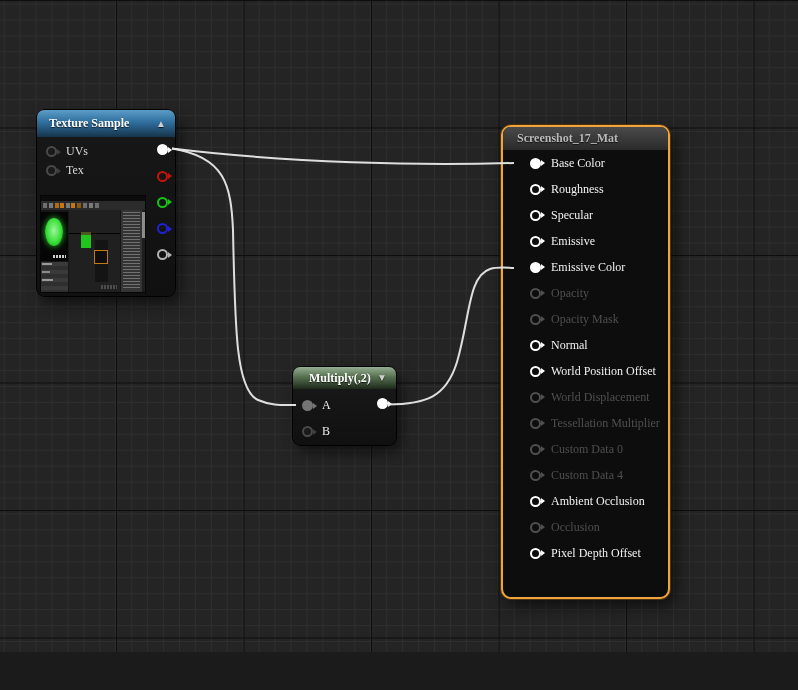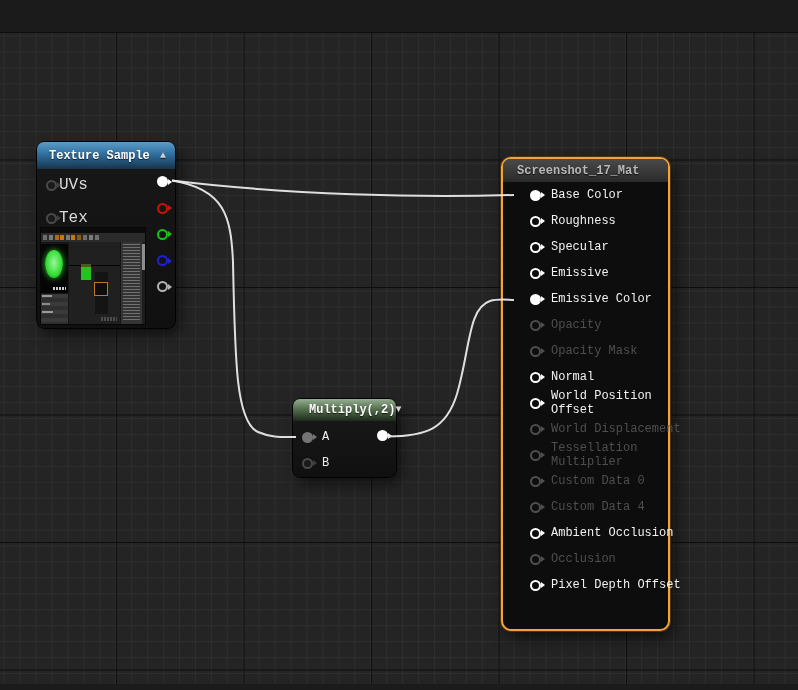--- a/index.html
+++ b/index.html
@@ -1,27 +1,26 @@
 <!DOCTYPE html>
 <html><head>
 <meta charset="utf-8">
 <style>
   html,body{margin:0;padding:0;background:#1b1b1b;}
   #canvas{
     position:relative;width:798px;height:652px;overflow:hidden;
-    font-family:Liberation Mono, monospace;
+    font-family:Liberation Serif, serif;
     background-color:#242424;
     background-image:
       linear-gradient(to right,#0e0e0e 1px,transparent 1px),
       linear-gradient(to bottom,#0e0e0e 1px,transparent 1px),
       linear-gradient(to right,#2e2e2e 1px,transparent 1px),
       linear-gradient(to bottom,#2e2e2e 1px,transparent 1px);
     background-size:127.5px 100%,100% 127.5px,15.94px 100%,100% 15.94px;
     background-position:116px 0,0 0,3.7px 0,0 3.5px;
-    margin-top:32px;
   }
   .node{position:absolute;border-radius:8px;background:#121212;
     box-shadow:0 0 0 1px #000,5px 7px 14px rgba(0,0,0,.55);z-index:10;}
   .node-hd{display:flex;align-items:center;border-radius:7px 7px 0 0;
     font-size:12px;font-weight:bold;color:#fff;
     text-shadow:0 1px 1px rgba(0,0,0,.7);}
   .hd-title{flex:1;padding-left:12px;white-space:nowrap;}
   .hd-tri{padding-right:9px;font-size:10px;color:#cfcfcf;line-height:1;}
   .node-body{position:relative;background:linear-gradient(180deg,#171717,#101010);
     border-radius:0 0 8px 8px;}
@@ -35,22 +34,22 @@
   .pin.dark{border-color:#4a4a4a;background:#1a1a1a;} .pin.dark::after{border-left-color:#3d3d3d;}
   .pin.gfill{border-color:#757575;background:#757575;} .pin.gfill::after{border-left-color:#757575;}
   .pin.c-r{border-color:#c81408;} .pin.c-r::after{border-left-color:#c81408;}
   .pin.c-g{border-color:#17c517;} .pin.c-g::after{border-left-color:#17c517;}
   .pin.c-b{border-color:#2020d8;} .pin.c-b::after{border-left-color:#2020d8;}
   .pin.c-a{border-color:#b4b4b4;} .pin.c-a::after{border-left-color:#b4b4b4;}
   
   #ts{left:37px;top:110px;width:138px;height:186px;}
   #ts .node-hd{height:27px;background:linear-gradient(180deg,#5b9cc7 0%,#2f6f9e 45%,#16344c 100%);}
   #ts .node-body{height:159px;}
-  .ts-in{position:absolute;display:flex;align-items:center;gap:2px;left:9px;
-    color:#dadada;font-size:16px;}
+  .ts-in{position:absolute;display:flex;align-items:center;gap:9px;left:9px;
+    color:#dadada;font-size:12px;}
   .ts-out{position:absolute;right:7px;}
   
   #thumb{position:absolute;left:4px;top:59px;width:104px;height:96px;background:#161616;
     outline:1px solid #060606;overflow:hidden;}
   .tb-sq{position:absolute;top:7px;width:4px;height:5px;}
   
   #mul{left:293px;top:367px;width:103px;height:78px;}
   #mul .node-hd{height:22px;background:linear-gradient(180deg,#95ae93 0%,#56704f 45%,#1e291c 100%);}
   #mul .node-body{height:56px;}
   .mul-in{position:absolute;display:flex;align-items:center;gap:9px;left:9px;
@@ -76,21 +75,21 @@
   <div class="node" id="ts">
     <div class="node-hd">
       <span class="hd-title">Texture Sample</span>
       <span class="hd-tri">▲</span>
     </div>
     <div class="node-body">
       <div class="ts-in" style="top:7px;">
         <span class="pin dark"></span>
         <span>UVs</span>
       </div>
-      <div class="ts-in" style="top:40px;">
+      <div class="ts-in" style="top:26px;">
         <span class="pin dark"></span>
         <span>Tex</span>
       </div>
       <span class="pin filled ts-out" style="top:7px;"></span>
       <span class="pin c-r ts-out" style="top:33.5px;"></span>
       <span class="pin c-g ts-out" style="top:59.5px;"></span>
       <span class="pin c-b ts-out" style="top:86px;"></span>
       <span class="pin c-a ts-out" style="top:112px;"></span>
 
       <div id="thumb">

